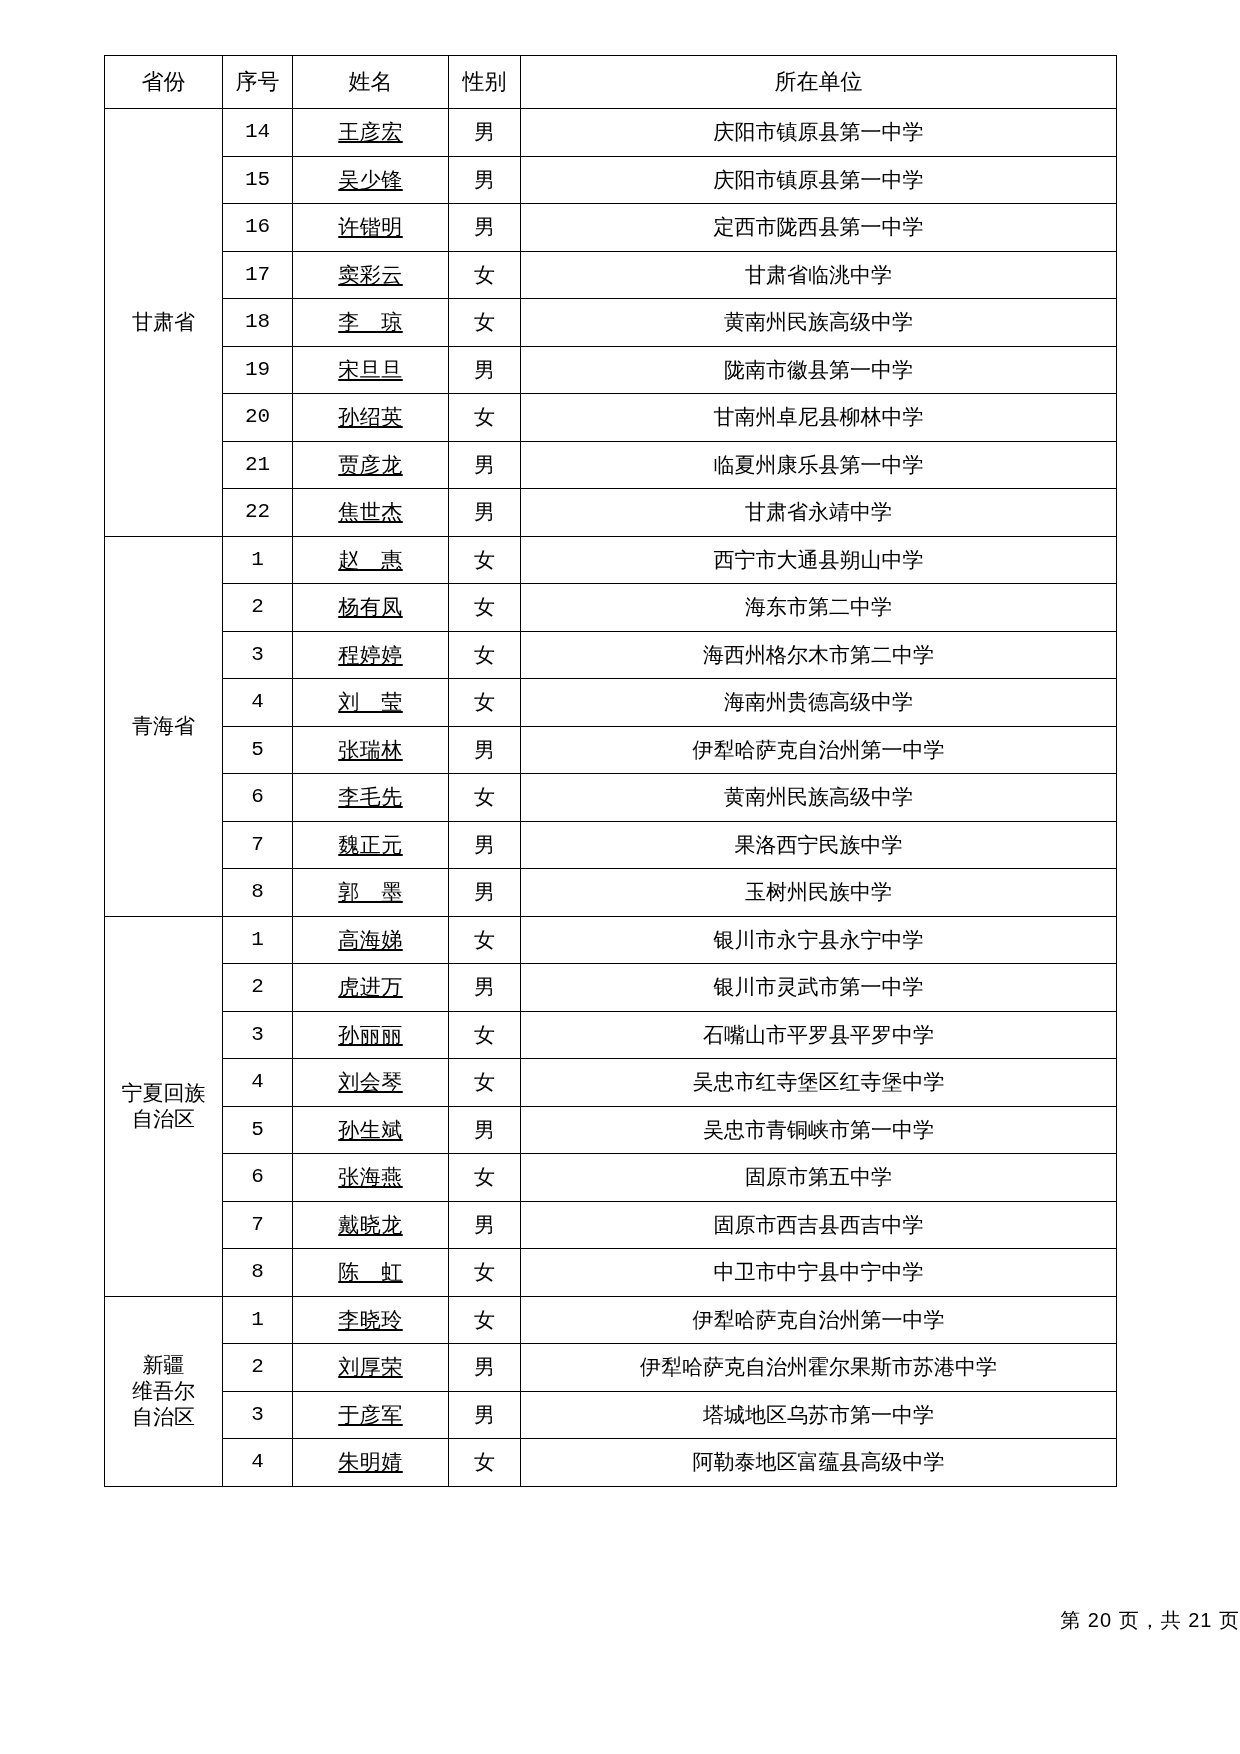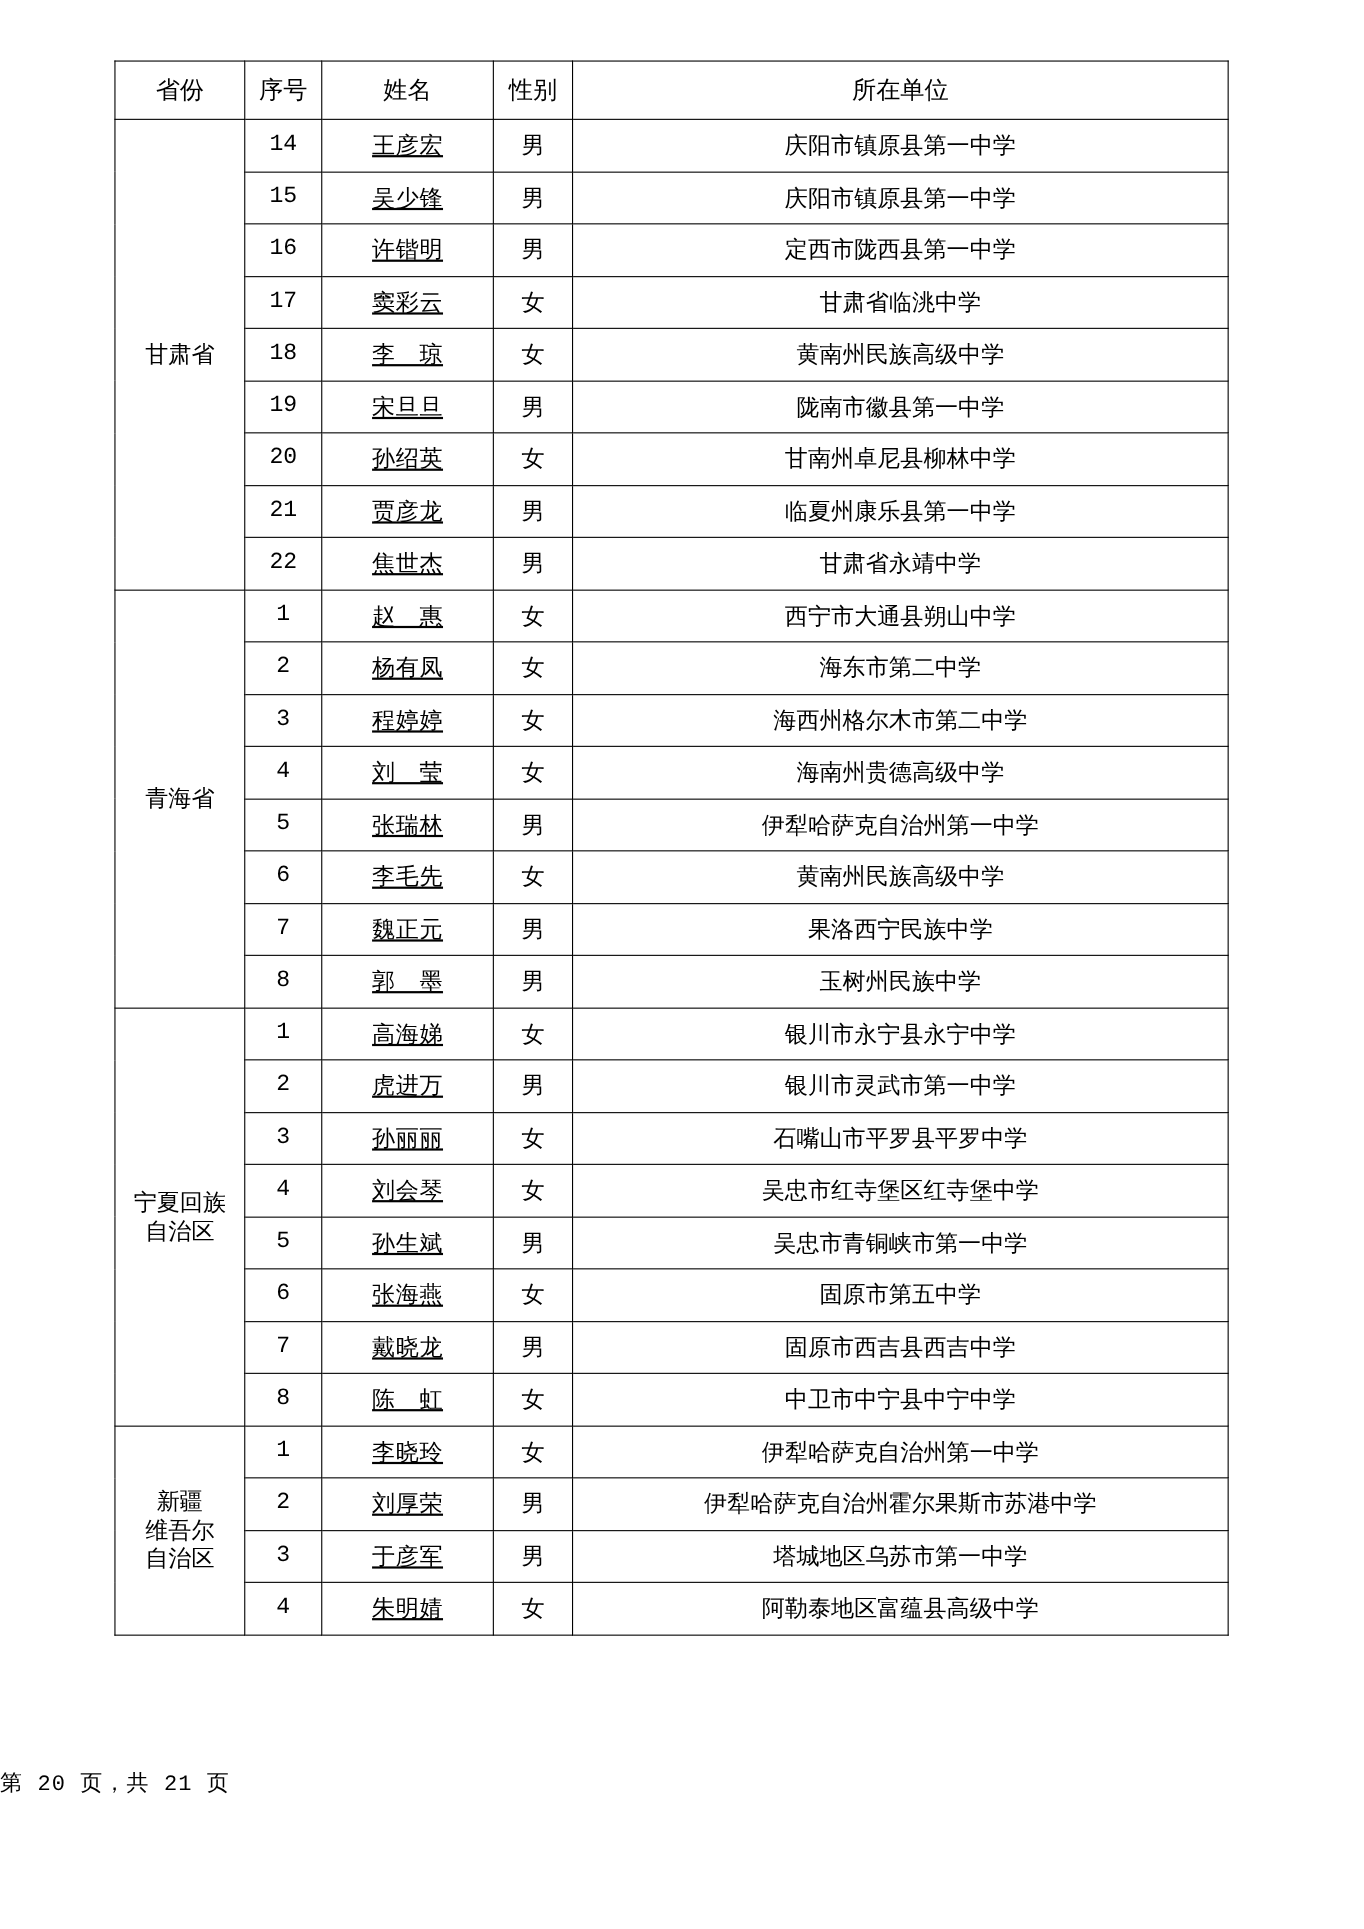--- a/index.html
+++ b/index.html
@@ -60,23 +60,23 @@
   }
   td.num {
     font-family: Liberation Mono, monospace;
     font-size: 21px;
   }
   .footer {
     position: absolute;
     left: 0;
     right: 0;
     bottom: 120px;
-    text-align: left;
+    text-align: right;
     font-size: 20px;
-    font-family: Liberation Mono, monospace;
+    font-family: Liberation Sans, sans-serif;
   }
   .footer .pg { letter-spacing: 1px; }
 </style>
 </head>
 <body>
 
 <div class="page">
 
   <table class="roster">
     <colgroup>

